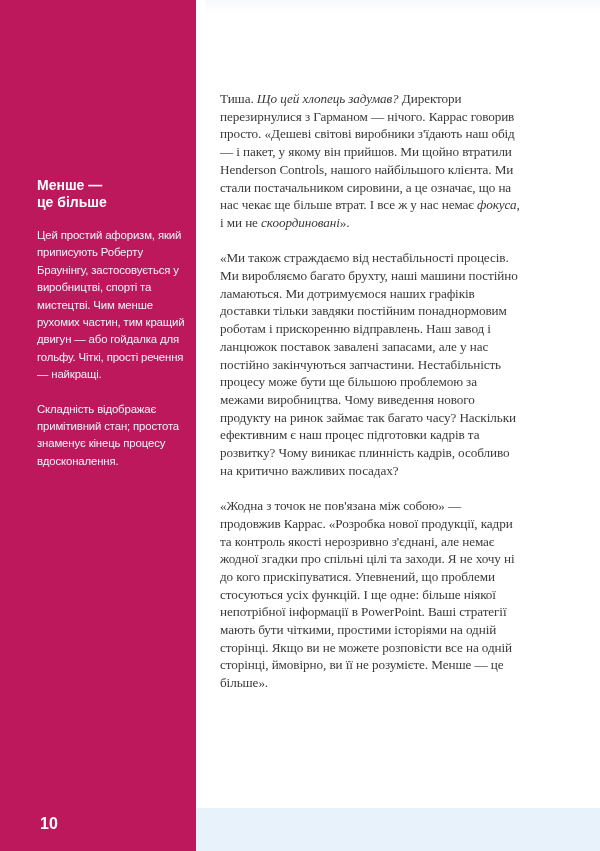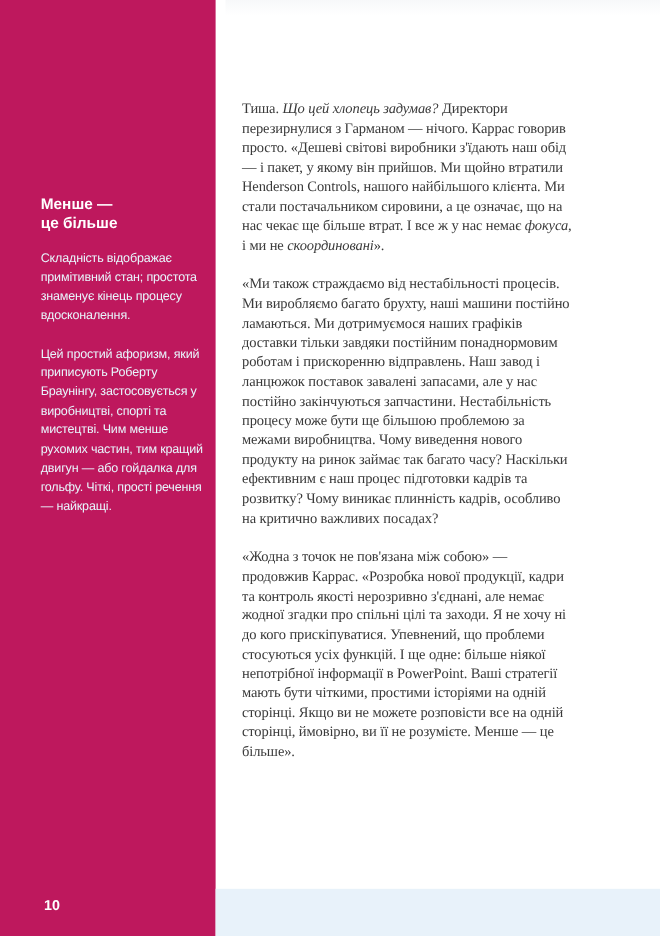--- a/index.html
+++ b/index.html
@@ -48,21 +48,21 @@
       color: #e8f6fd;
     }
     .sidebar-body p {
       margin: 0 0 17px 0;
       letter-spacing: -0.15px;
     }
     .page-number {
       position: absolute;
       left: 40px;
       top: 815px;
-      font-size: 13px;
+      font-size: 16px;
       font-weight: bold;
       color: #ffffff;
     }
     .footer-band {
       position: absolute;
       left: 196px;
       top: 808px;
       width: 404px;
       height: 43px;
       background: #e8f2fa;
@@ -100,22 +100,22 @@
 <body>
 
 <div class="page">
 
   <div class="top-bleed"></div>
 
   <aside class="sidebar">
     <h2 class="sidebar-title" style="white-space: pre-line;">Менше —
 це більше</h2>
     <div class="sidebar-body">
+      <p>Цей простий афоризм, який приписують Роберту Браунінгу, застосовується у виробництві, спорті та мистецтві. Чим менше рухомих частин, тим кращий двигун — або гойдалка для гольфу. Чіткі, прості речення — найкращі.</p>
       <p>Складність відображає примітивний стан; простота знаменує кінець процесу вдосконалення.</p>
-      <p>Цей простий афоризм, який приписують Роберту Браунінгу, застосовується у виробництві, спорті та мистецтві. Чим менше рухомих частин, тим кращий двигун — або гойдалка для гольфу. Чіткі, прості речення — найкращі.</p>
     </div>
     <div class="page-number">10</div>
   </aside>
 
   <div class="footer-band"></div>
 
   <main class="main">
     <p><span>Тиша. </span><em>Що цей хлопець задумав?</em><span> Директори перезирнулися з Гарманом — нічого. Каррас говорив просто. «Дешеві світові виробники з'їдають наш обід — і пакет, у якому він прийшов. Ми щойно втратили Henderson Controls, нашого найбільшого клієнта. Ми стали постачальником сировини, а це означає, що на нас чекає ще більше втрат. І все ж у нас немає </span><em>фокуса</em><span>, і ми не </span><em>скоординовані</em><span>».</span></p>
     <p>«Ми також страждаємо від нестабільності процесів. Ми виробляємо багато брухту, наші машини постійно ламаються. Ми дотримуємося наших графіків доставки тільки завдяки постійним понаднормовим роботам і прискоренню відправлень. Наш завод і ланцюжок поставок завалені запасами, але у нас постійно закінчуються запчастини. Нестабільність процесу може бути ще більшою проблемою за межами виробництва. Чому виведення нового продукту на ринок займає так багато часу? Наскільки ефективним є наш процес підготовки кадрів та розвитку? Чому виникає плинність кадрів, особливо на критично важливих посадах?</p>
     <p>«Жодна з точок не пов'язана між собою» — продовжив Каррас. «Розробка нової продукції, кадри та контроль якості нерозривно з'єднані, але немає жодної згадки про спільні цілі та заходи. Я не хочу ні до кого прискіпуватися. Упевнений, що проблеми стосуються усіх функцій. І ще одне: більше ніякої непотрібної інформації в PowerPoint. Ваші стратегії мають бути чіткими, простими історіями на одній сторінці. Якщо ви не можете розповісти все на одній сторінці, ймовірно, ви її не розумієте. Менше — це більше».</p>

